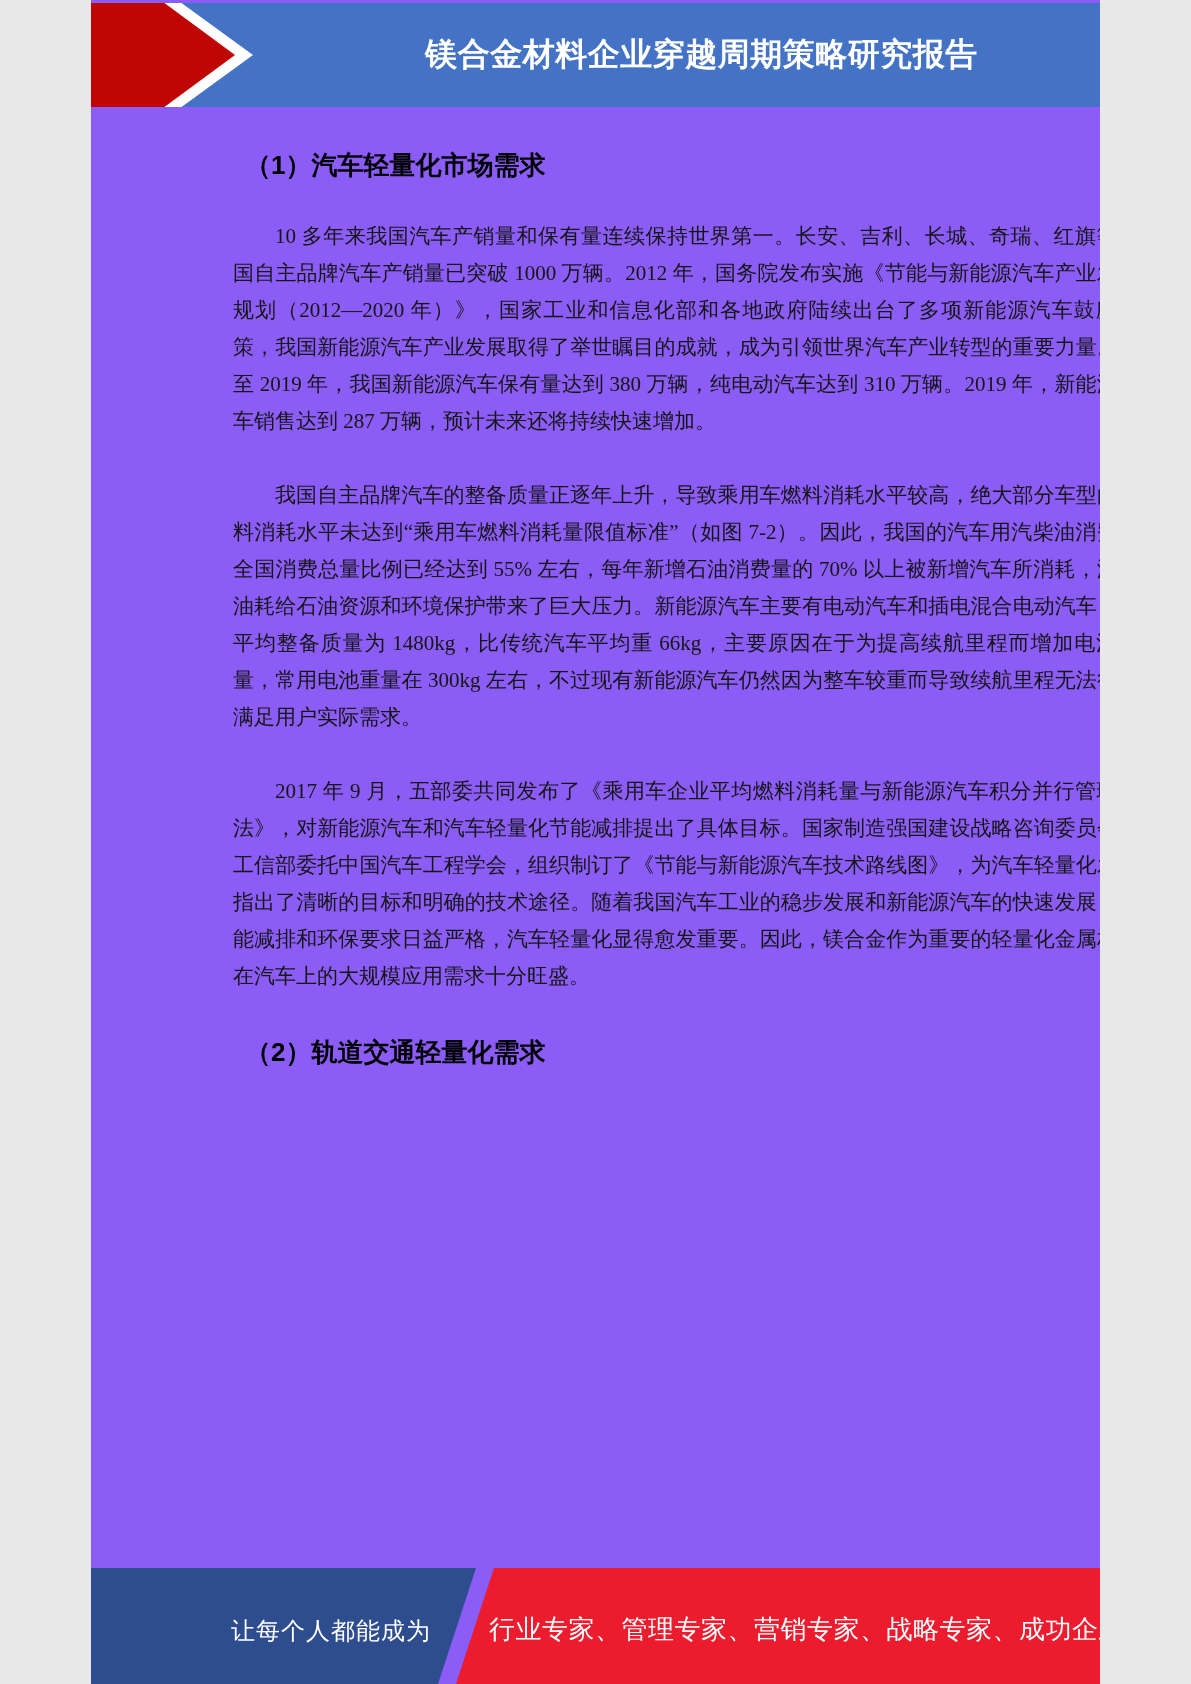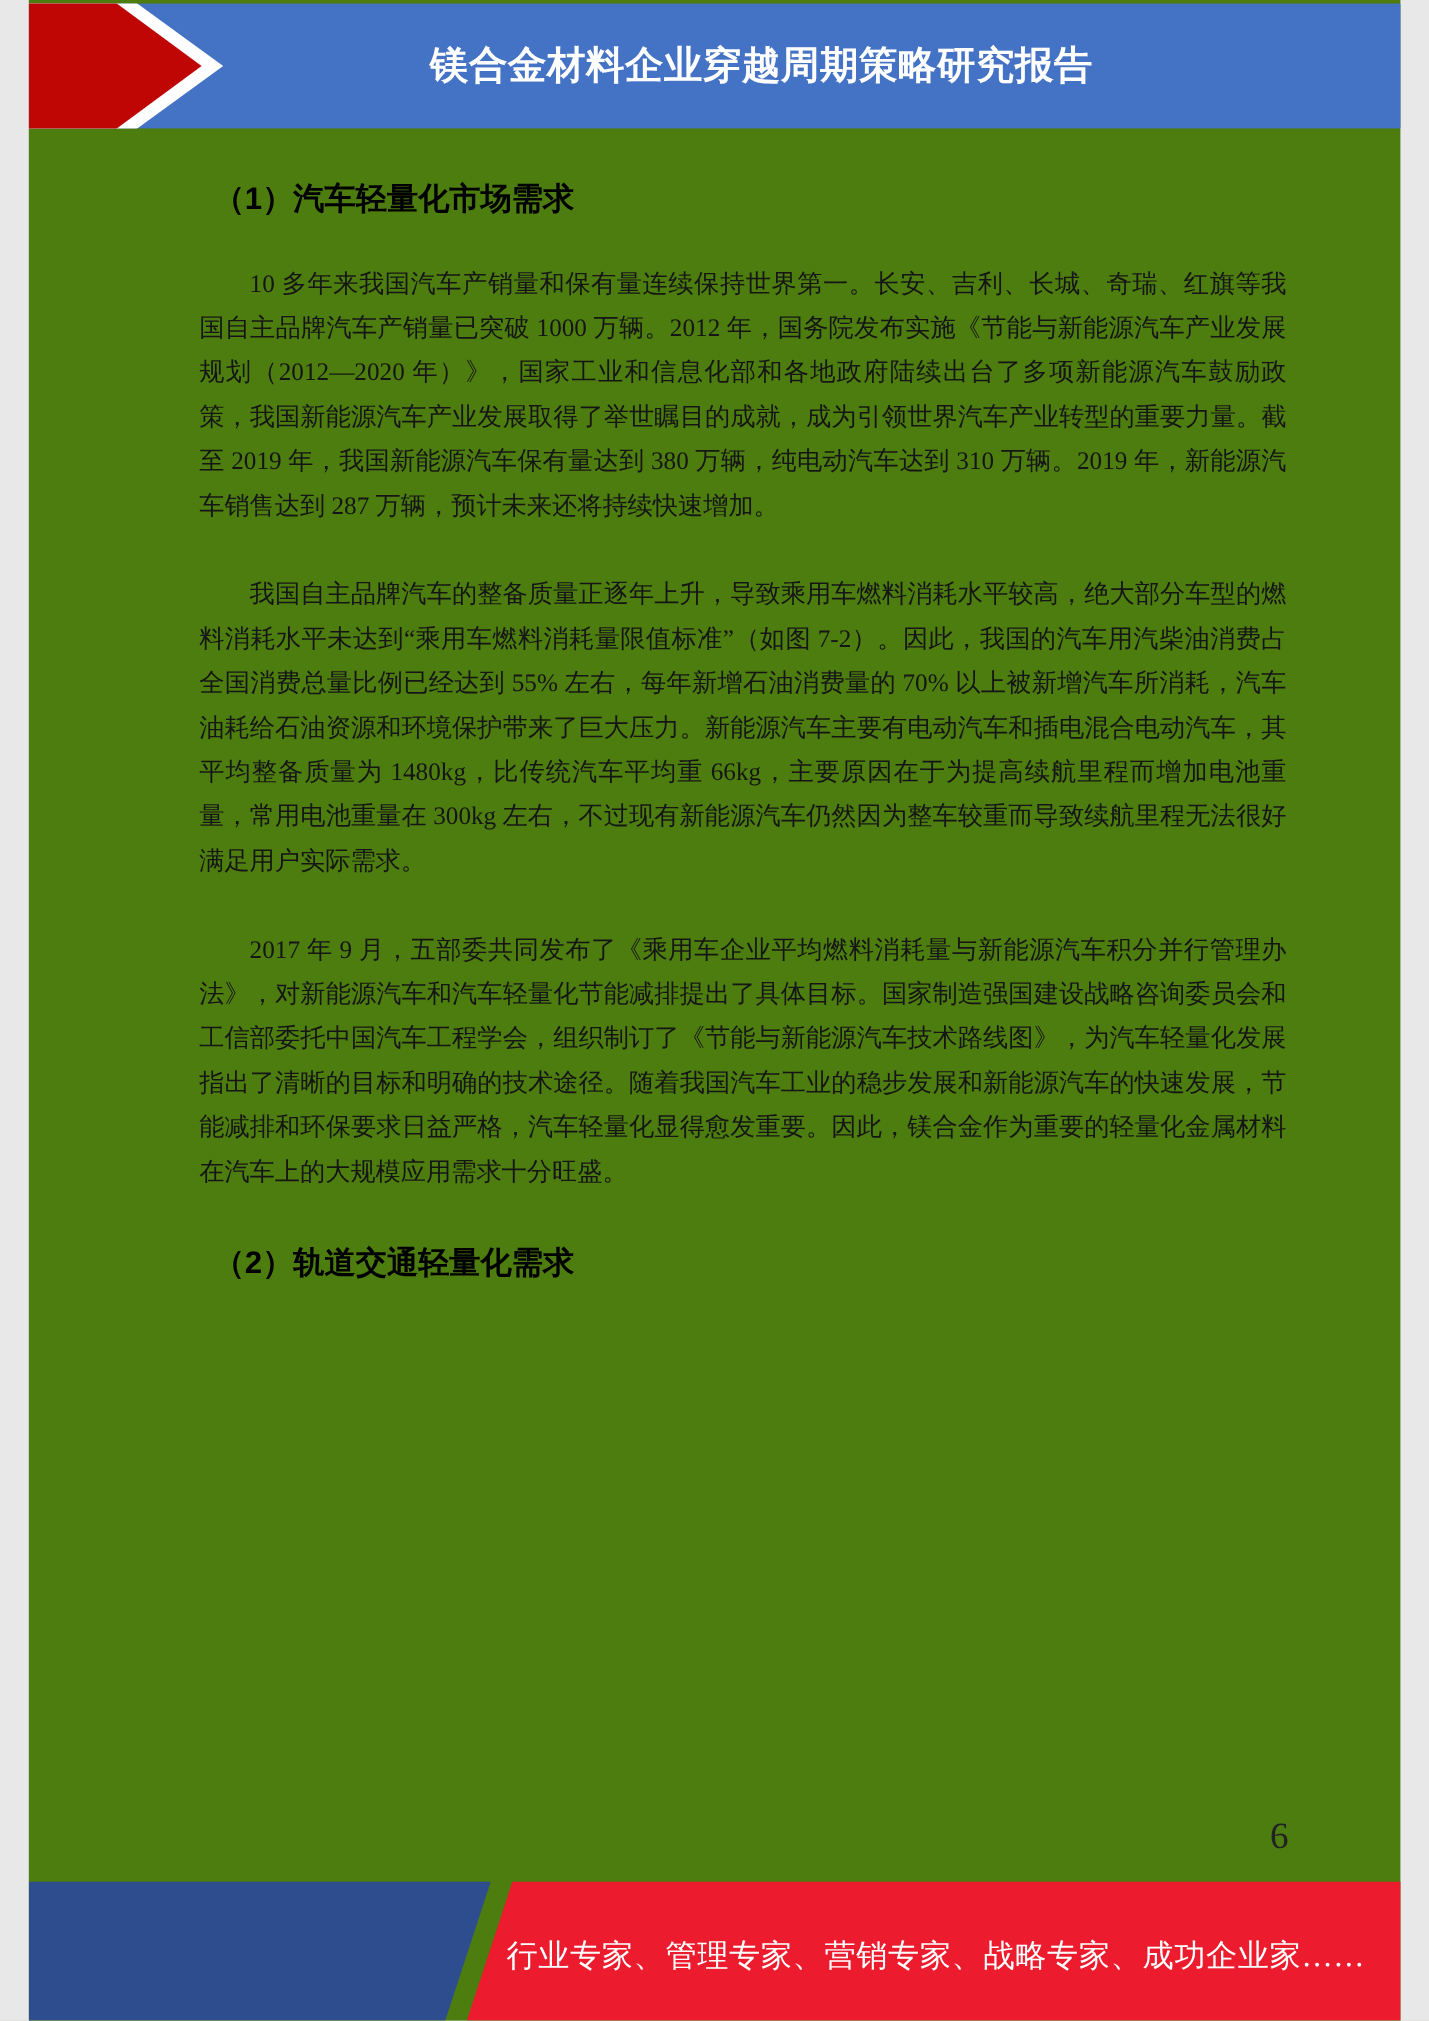--- a/index.html
+++ b/index.html
@@ -1,20 +1,20 @@
 <!DOCTYPE html>
 <html><head>
 <meta charset="utf-8">
 <style>
   html,body{margin:0;padding:0;background:#e8e8e8;}
   .page{
     position:relative;
-    width:1143px;height:1684px;
+    width:1009px;height:1684px;
     margin:0 auto;
-    background:#4d7c0f;
+    background:#8b5cf6;
     overflow:hidden;
     font-family:"Liberation Serif", serif;
     color:#151515;
   }
   
   .header-band{
     position:absolute;left:0;top:3px;width:1191px;height:104px;
     background:#4472C4;
   }
   .header-arrow{position:absolute;left:0;top:0;width:175px;height:104px;display:block;}
@@ -92,16 +92,17 @@
     <h2 class="sec-heading">（2）轨道交通轻量化需求</h2>
   </div>
 
   <div class="page-number">6</div>
 
   <div class="footer">
     <svg width="1191" height="116" viewBox="0 0 1191 116" xmlns="http://www.w3.org/2000/svg">
       <polygon points="0,0 385,0 347,116 0,116" fill="#2E4D8F"></polygon>
       <polygon points="403,0 1191,0 1191,116 365,116" fill="#EC1B2D"></polygon>
     </svg>
+    <div class="footer-left">让每个人都能成为</div>
     <div class="footer-right">行业专家、管理专家、营销专家、战略专家、成功企业家……</div>
   </div>
 
 </div>
 
 </body></html>

